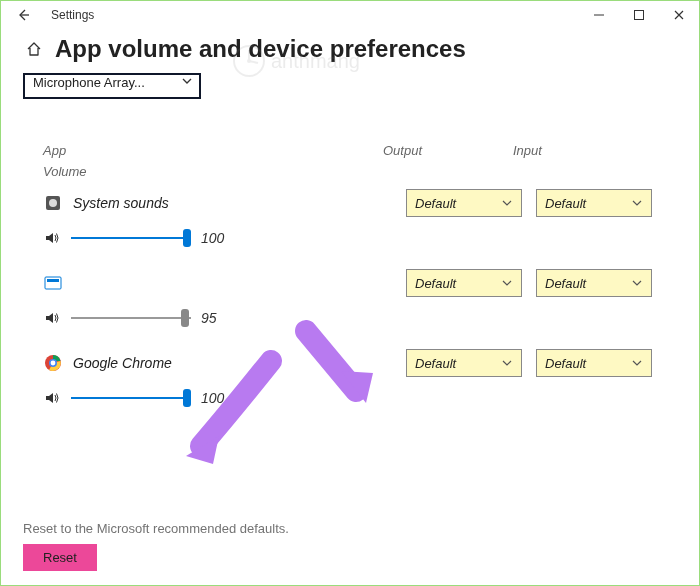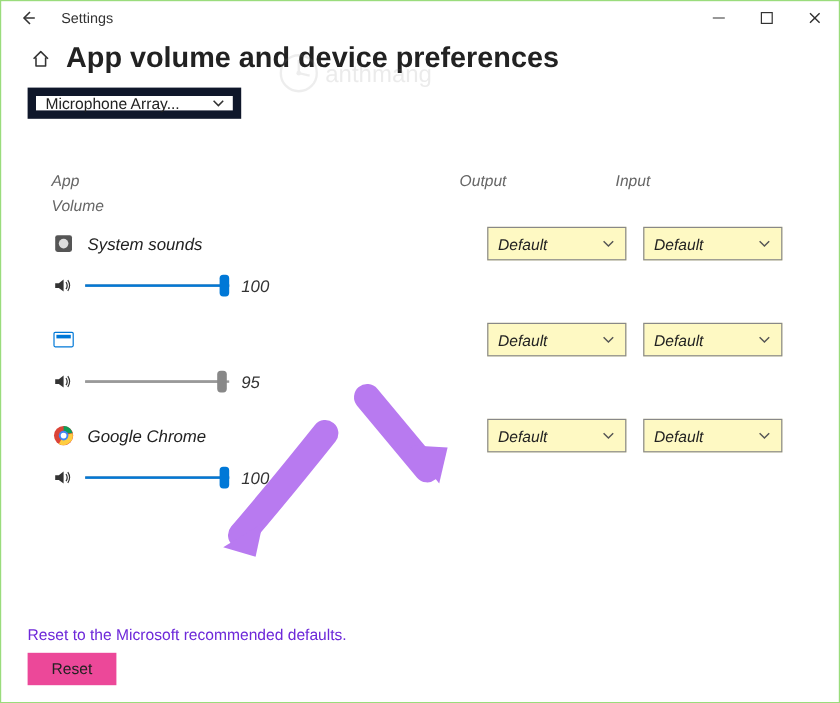--- a/index.html
+++ b/index.html
@@ -58,23 +58,23 @@
     font-size: 24px;
     margin: 0;
     color: #222;
   }
 
   
   .topdrop {
     margin: 6px 0 0 22px;
     width: 178px;
     height: 26px;
-    border: 7px solid #0f172a;
-    display: flex;
-    align-items: center;
+    border: 2px solid #0f172a;
+    display: flex;
+    align-items: flex-start;
     padding: 0 6px 0 8px;
     font-size: 13px;
     cursor: pointer;
     background: #fff;
   }
   .topdrop .label { flex: 1; white-space: nowrap; overflow: hidden; text-overflow: ellipsis; }
   .chev { width: 12px; height: 12px; }
 
   
   .content {
@@ -170,21 +170,21 @@
   .slider.grey .thumb { background: #888; }
   .sliderval { font-size: 14px; color: #333; min-width: 26px; }
 
   
   .reset-area {
     position: absolute;
     left: 22px;
     bottom: 14px;
   }
   .reset-area .note {
-    color: #6d28d9;
+    color: #737373;
     font-size: 13px;
     margin-bottom: 8px;
   }
   .reset-area button {
     border: none;
     background: #ec4899;
     color: #222;
     font-size: 13px;
     padding: 6px 20px;
     cursor: pointer;

